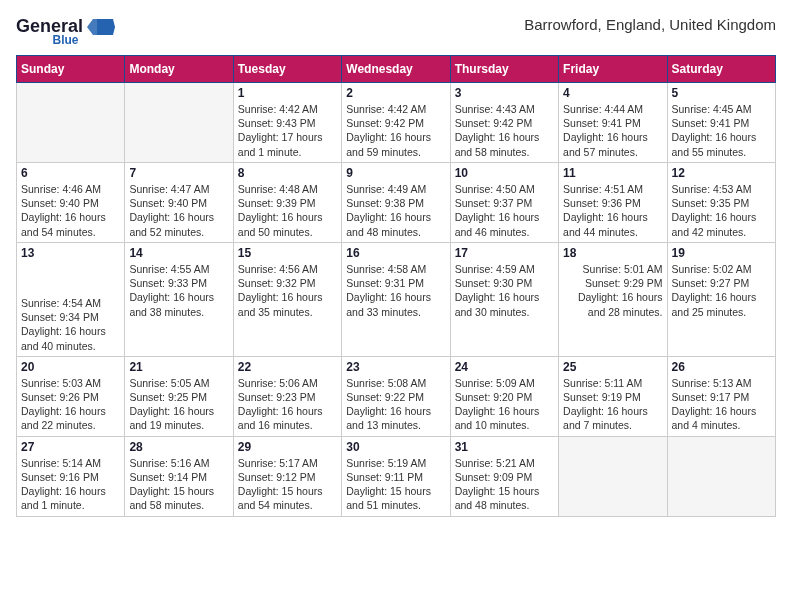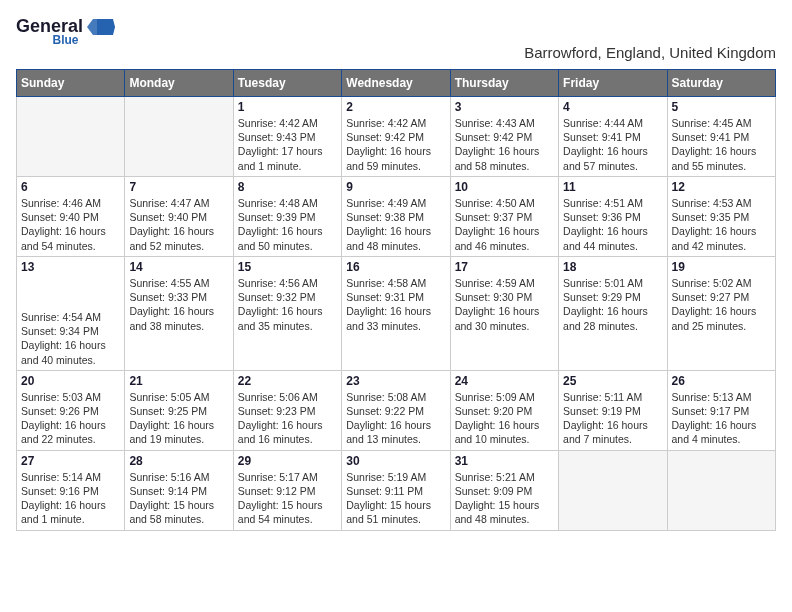--- a/index.html
+++ b/index.html
@@ -31,29 +31,28 @@
     }
     .month-title {
       font-size: 36px;
       font-weight: bold;
       color: #1a1a2e;
       line-height: 1.1;
     }
     .location {
       font-size: 15px;
       color: #333;
-      margin-top: 28px;
     }
     .calendar {
       width: 100%;
       border-collapse: collapse;
       font-size: 11px;
     }
     .calendar th {
-      background: #737373;
+      background: #be185d;
       color: #fff;
       padding: 6px 4px;
       text-align: left;
       font-size: 12px;
       border: 1px solid #1a4a90;
     }
     .calendar td {
       border: 1px solid #ccc;
       vertical-align: top;
       padding: 3px 4px;
@@ -236,21 +235,21 @@
         </td>
         <td>
           <span class="day-num">17</span>
           <div class="day-detail" style="white-space: pre-line;">Sunrise: 4:59 AM
 Sunset: 9:30 PM
 Daylight: 16 hours
 and 30 minutes.</div>
         </td>
         <td>
           <span class="day-num">18</span>
-          <div class="day-detail" style="white-space: pre-line;">Sunrise: 5:01 AM
+          <div class="day-detail" style="white-space: pre-line; text-align: right;">Sunrise: 5:01 AM
 Sunset: 9:29 PM
 Daylight: 16 hours
 and 28 minutes.</div>
         </td>
         <td>
           <span class="day-num">19</span>
           <div class="day-detail" style="white-space: pre-line;">Sunrise: 5:02 AM
 Sunset: 9:27 PM
 Daylight: 16 hours
 and 25 minutes.</div>

